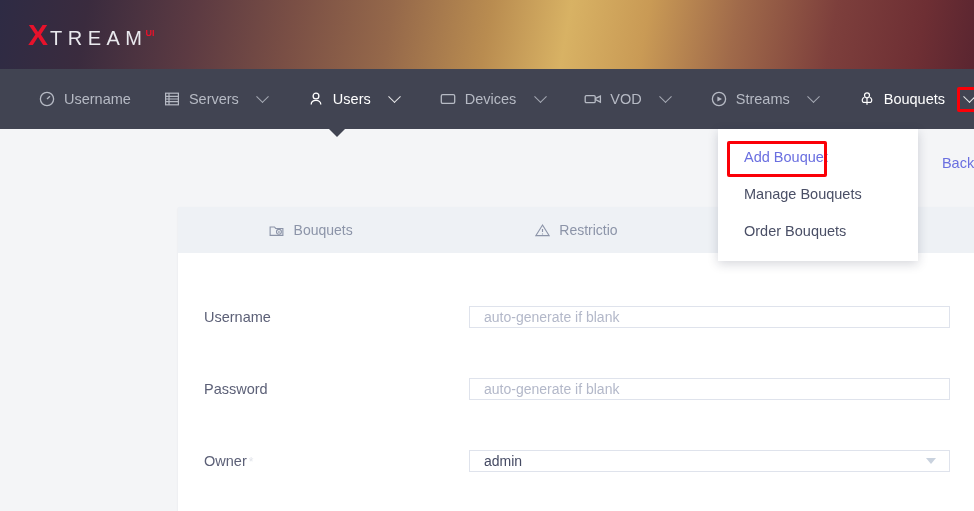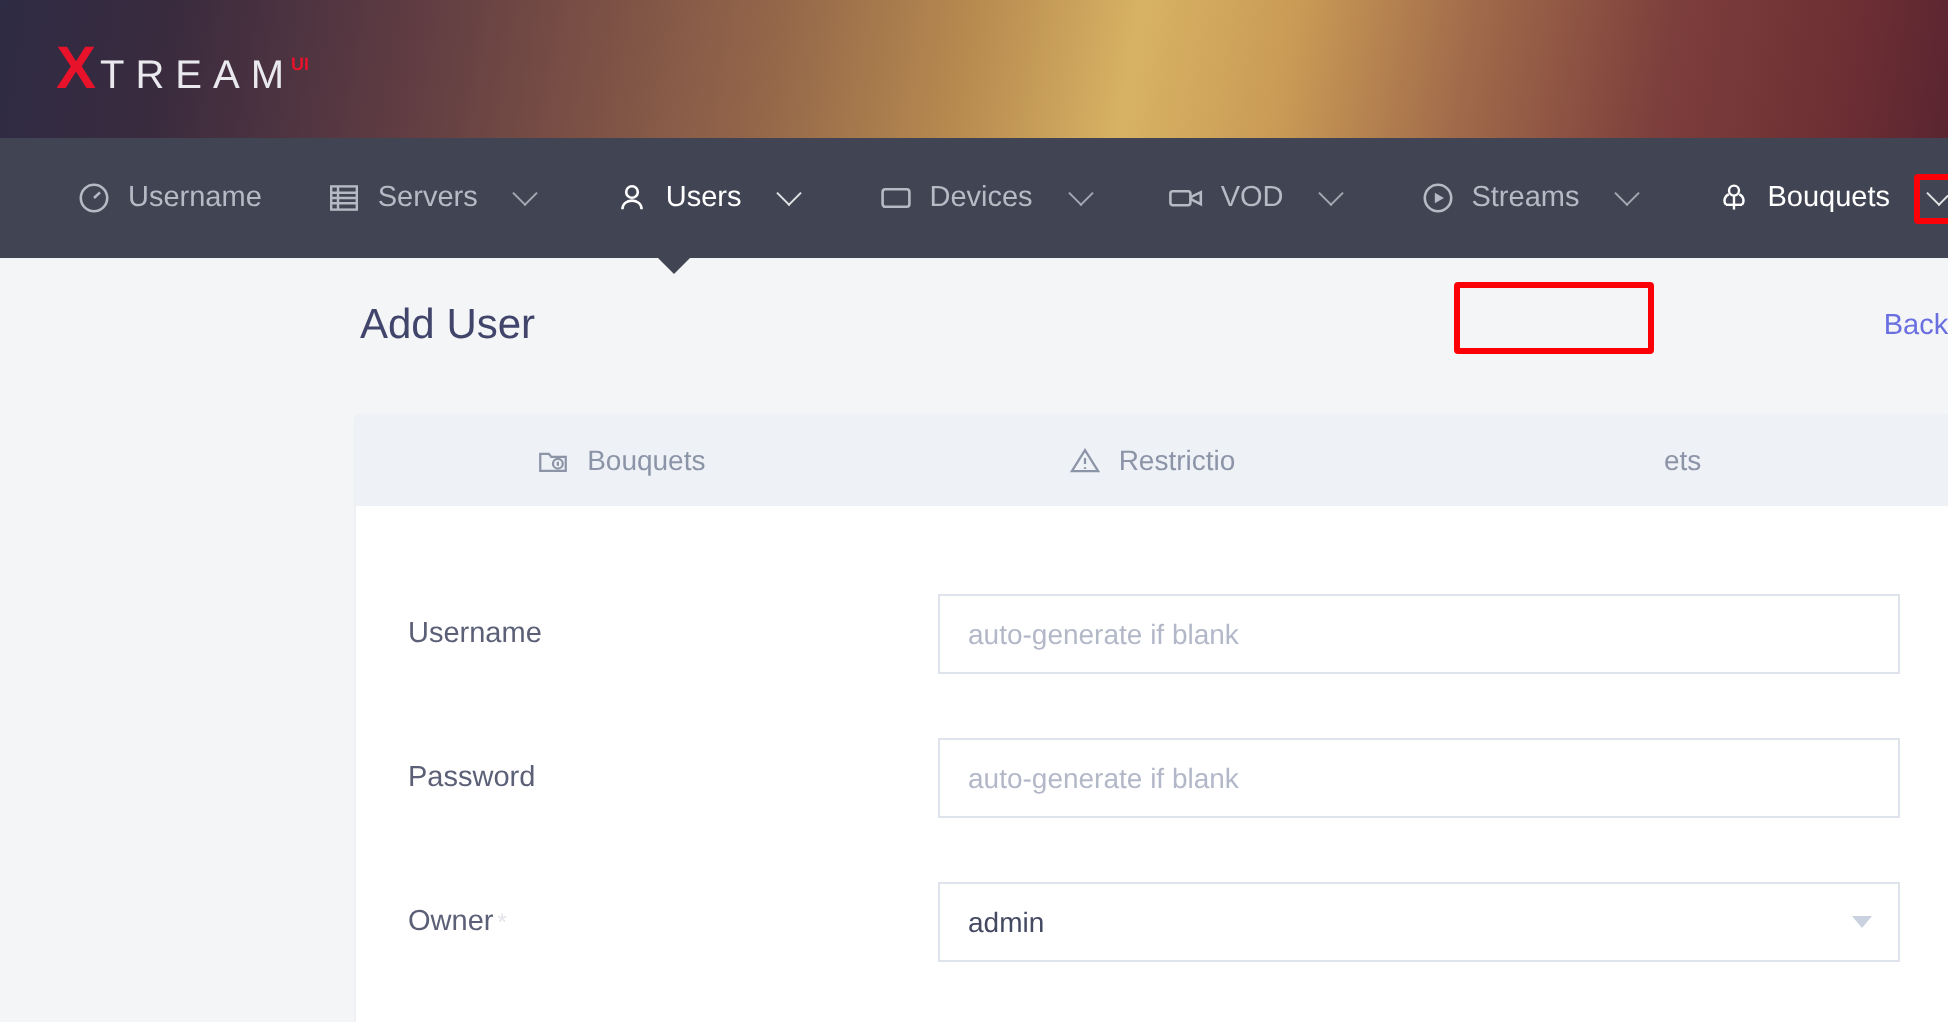--- a/index.html
+++ b/index.html
@@ -163,21 +163,21 @@
     padding: 0 24px 0 26px;
   }
   .form-label {
     width: 265px;
     color: #5c6077;
     font-size: 14.5px;
   }
   .req { color: #e2e4ea; font-size: 12px; margin-left: 2px; }
   .field {
     flex: 1;
-    height: 40px;
+    height: 22px;
     border: 1px solid #dfe3ec;
     border-radius: 0;
     background: #ffffff;
     display: flex; align-items: center;
     padding: 0 14px;
     font-size: 14px;
     color: #454a63;
     position: relative;
   }
   .field.placeholder { color: #b3b8c9; }
@@ -325,21 +325,20 @@
         </span>
     </div>
 
   </div>
 
   <div class="nav-pointer"></div>
 
   <div class="page">
 
     <div class="page-head">
-      <div class="page-title">Add User</div>
       <div class="back-link">Back to Us</div>
     </div>
 
     <div class="card">
 
       <div class="tabs">
 
         <div class="tab">
           <span class="ico">
             <svg width="15" height="15" viewBox="0 0 16 16" fill="none" stroke="#8c94a8" stroke-width="1.2">
@@ -389,15 +388,20 @@
           <div class="field">
             <span>admin</span>
             <i class="select-caret"></i>
           </div>
         </div>
 
       </div>
     </div>
   </div>
 
+  <div class="dropdown">
+    <div class="dd-item highlighted">Add Bouquet</div>
+    <div class="dd-item">Manage Bouquets</div>
+    <div class="dd-item">Order Bouquets</div>
+  </div>
   <div class="dd-box"></div>
 
 </div>
 
 </body></html>

